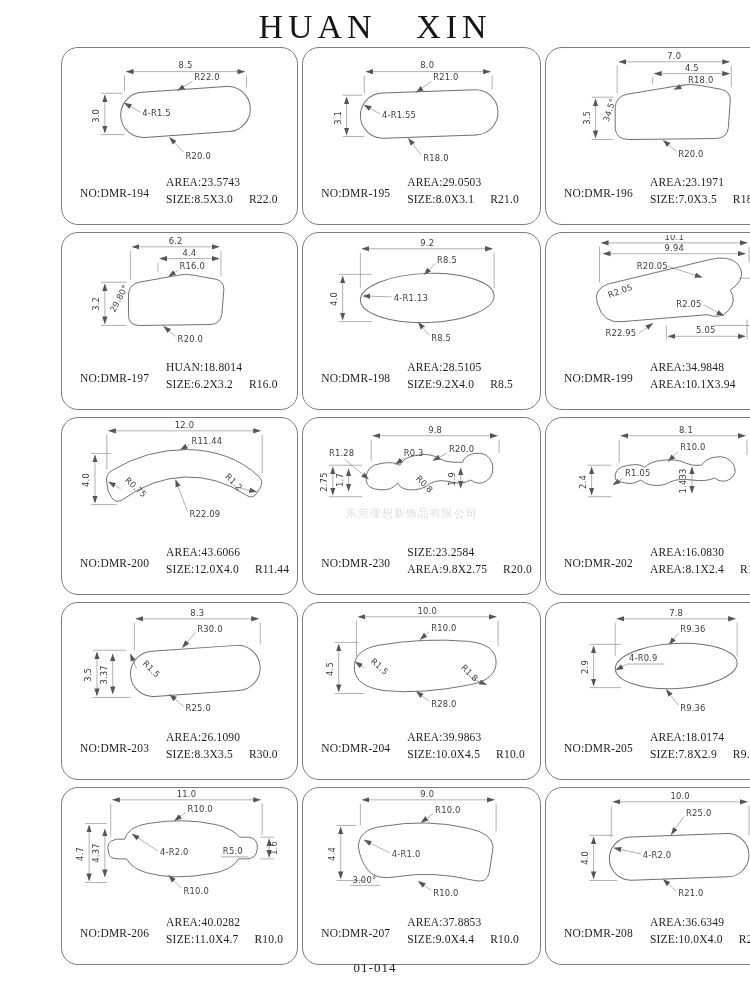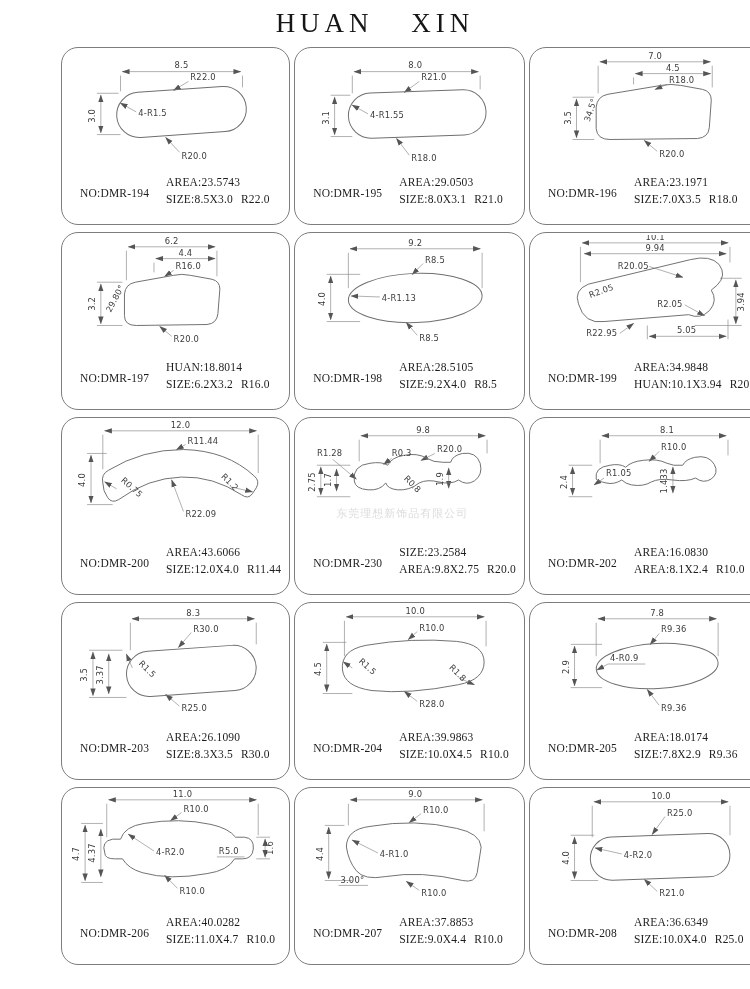--- a/index.html
+++ b/index.html
@@ -1,33 +1,33 @@
 <!DOCTYPE html>
 <html><head>
 <meta charset="utf-8">
 <style>
   html,body{margin:0;padding:0;}
   .page{width:750px;height:989px;position:relative;background:#ffffff;overflow:hidden;
         font-family:"Liberation Sans",sans-serif;}
   .page-title{position:absolute;top:8px;left:0;width:100%;text-align:center;
-        font-family:"Liberation Serif",serif;font-size:27px;color:#161616;
+        font-family:"Liberation Serif",serif;font-size:34px;color:#161616;
         letter-spacing:5px;word-spacing:26px;}
   .grid{position:absolute;left:61px;top:47px;width:642px;
         display:grid;grid-template-columns:repeat(3,1fr);column-gap:4px;row-gap:7px;}
   .cell{height:176px;border:1.2px solid #7d7d7d;border-radius:17px;position:relative;
         background:#fff;}
   svg.draw{display:block;width:100%;height:120px;margin-top:2px;}
   .draw .s{fill:none;stroke:#6f6f6f;stroke-width:1;}
   .draw .d{fill:none;stroke:#8d8d8d;stroke-width:0.7;}
   .draw text{font:8.5px "DejaVu Sans",sans-serif;fill:#3c3c3c;stroke:none;letter-spacing:0.2px;}
   .info{display:flex;margin-top:6px;padding:0 8px 0 18px;
         font-family:"Liberation Serif",serif;font-size:11.5px;color:#1d1d1d;letter-spacing:0.2px;}
   .no{width:86px;padding-top:11px;white-space:nowrap;}
   .meta{display:flex;flex-direction:column;gap:5px;}
-  .size-row{display:flex;gap:8px;white-space:nowrap;}
+  .size-row{display:flex;gap:16px;white-space:nowrap;}
   .watermark{position:absolute;left:18%;top:50%;width:70%;font-size:11px;color:#9a9a9a;
         opacity:0.35;letter-spacing:1px;white-space:nowrap;overflow:hidden;pointer-events:none;}
   .page-number{position:absolute;bottom:13px;left:0;width:100%;text-align:center;
         font-family:"Liberation Serif",serif;font-size:13px;color:#222;letter-spacing:1px;}
 </style>
 </head>
 <body>
 
 <svg width="0" height="0" style="position:absolute">
   <defs>
@@ -219,21 +219,21 @@
         <text x="112" y="73">R2.05</text>
         <text x="200" y="68" text-anchor="middle" transform="rotate(-90 200 68)">3.94</text>
         <text x="40" y="103">R22.95</text>
         <text x="142" y="100" text-anchor="middle">5.05</text>
       </svg>
       <div class="info">
         <span class="no">NO:DMR-199</span>
         <span class="meta">
           <span>AREA:34.9848</span>
           <span class="size-row">
-              <span>HUAN:10.1X3.94</span>
+              <span>AREA:10.1X3.94</span>
               <span>R20.05</span>
             </span>
         </span>
       </div>
     </div>
 
     <div class="cell">
       <svg class="draw" viewBox="0 0 212 122">
         <g class="d">
           <path d="M32,15 V50 M190,15 V54"></path>
@@ -519,13 +519,14 @@
           <span class="size-row">
               <span>SIZE:10.0X4.0</span>
               <span>R25.0</span>
             </span>
         </span>
       </div>
     </div>
 
   </div>
 
+  <div class="page-number">01-014</div>
 </div>
 
 </body></html>

